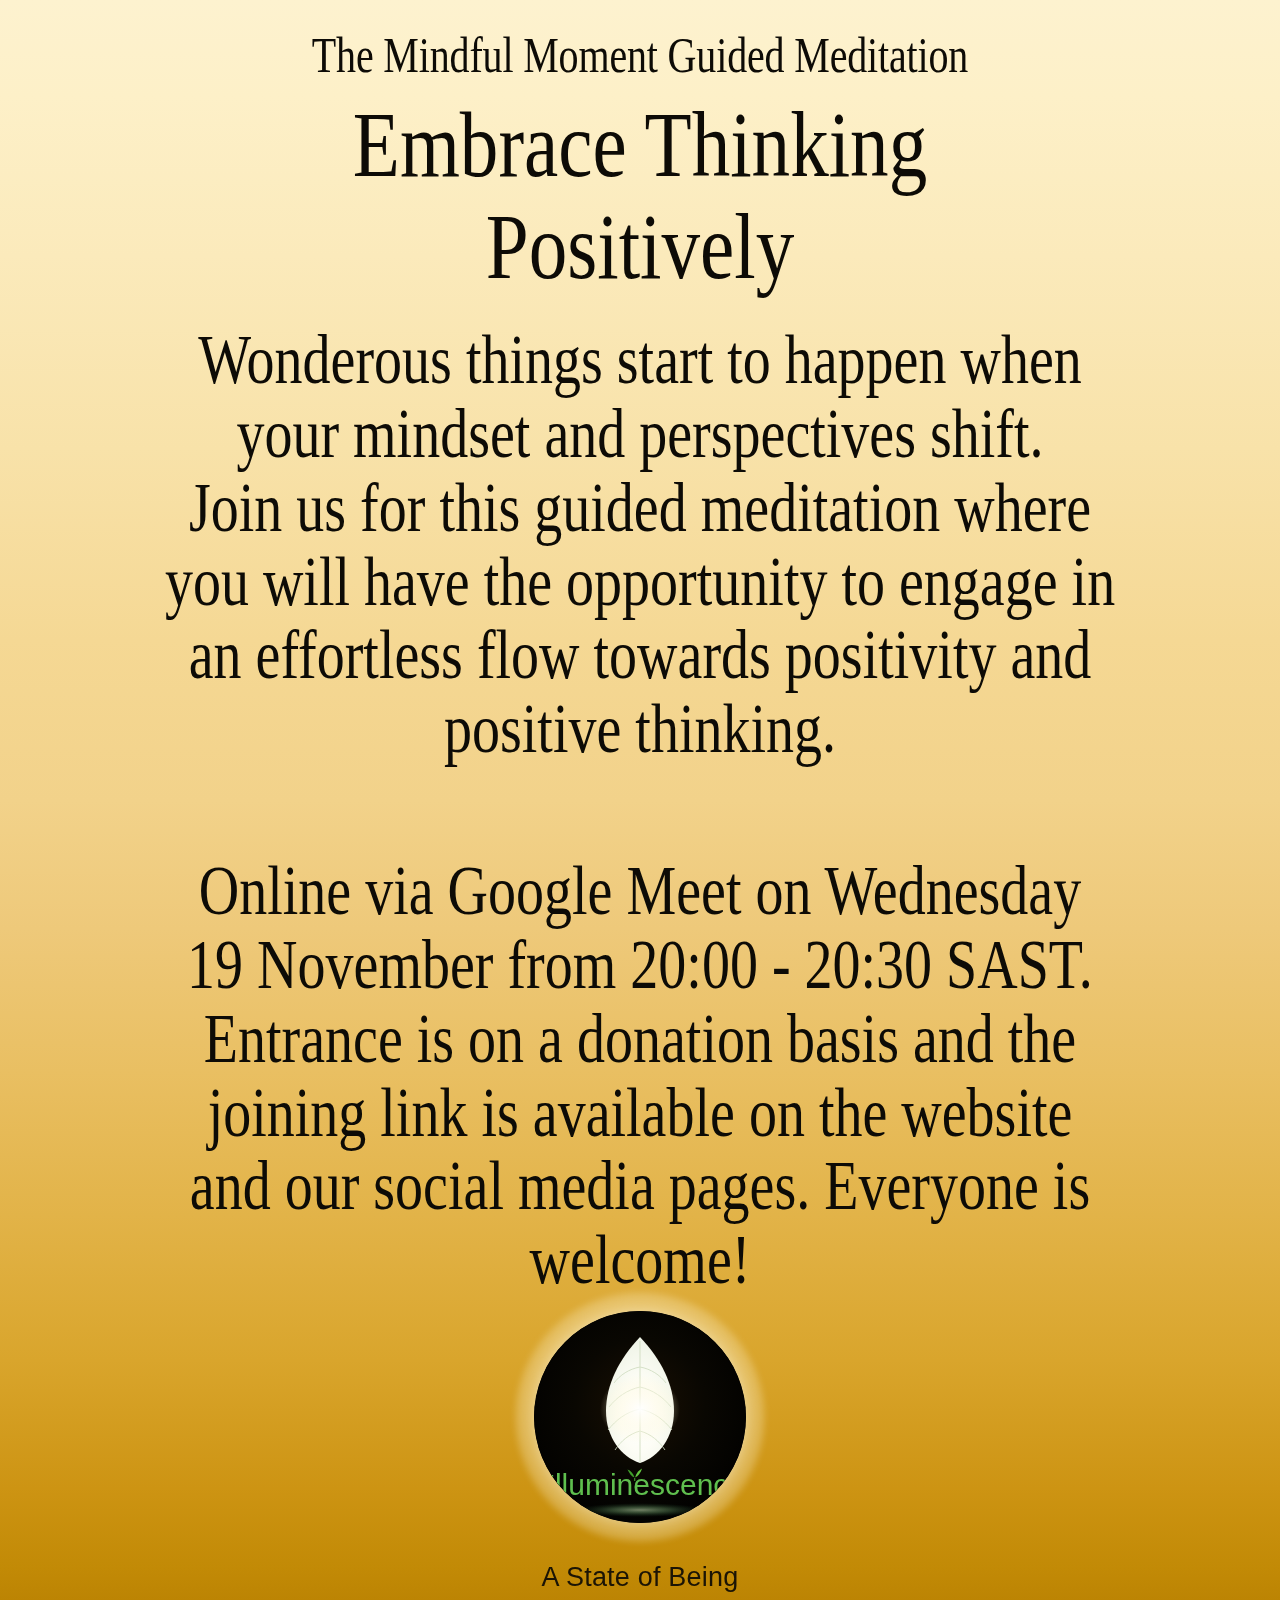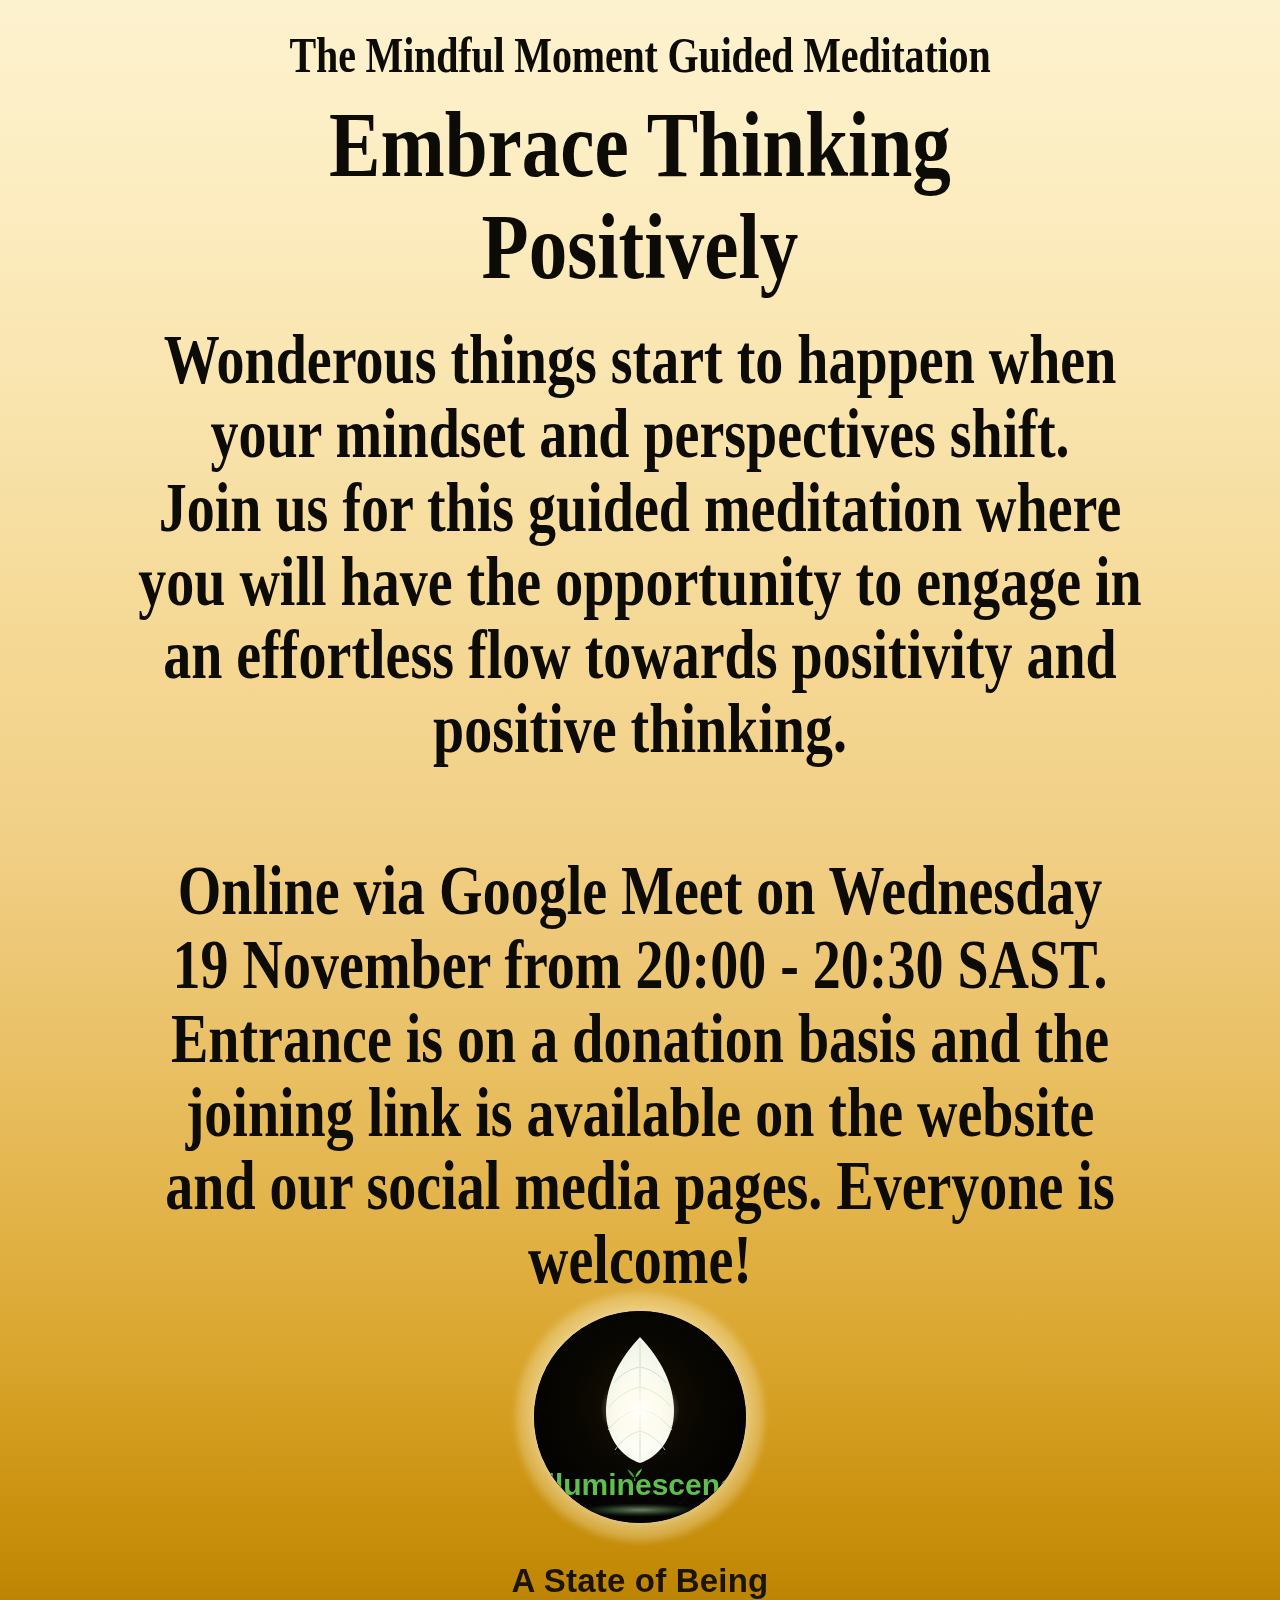--- a/index.html
+++ b/index.html
@@ -33,21 +33,20 @@
         #e2b348  76%,
         #d9a52c  85%,
         #cd9413  93%,
         #c28a06  98%,
         #bc8403 100%
     );
     overflow: hidden;
     display: flex;
     flex-direction: column;
     align-items: center;
-    font-weight: bold;
   }
 
   
   .text-stack {
     width: 1280px;
     text-align: center;
     color: #0d0b06;
   }
 
   .kicker {
@@ -125,21 +124,21 @@
     height: 212px;
     border-radius: 50%;
     background: radial-gradient(circle at 50% 44%, #140d02 0%, #0a0802 46%, #000000 72%, #000000 100%);
     overflow: hidden;
     display: block;
   }
   .logo-circle svg { display: block; width: 212px; height: 212px; }
 
   .tagline {
     font-family: "Liberation Sans", sans-serif;
-    font-size: 33px;
+    font-size: 27px;
     letter-spacing: 0.2px;
     color: #1b1405;
     margin-top: 20px;
     white-space: nowrap;
   }
 </style>
 </head>
 <body>
 
 <div class="poster">

